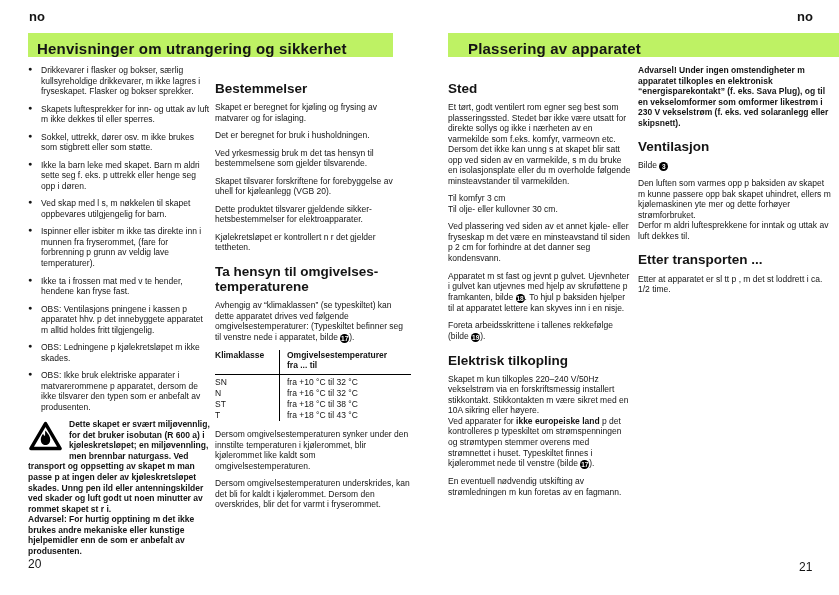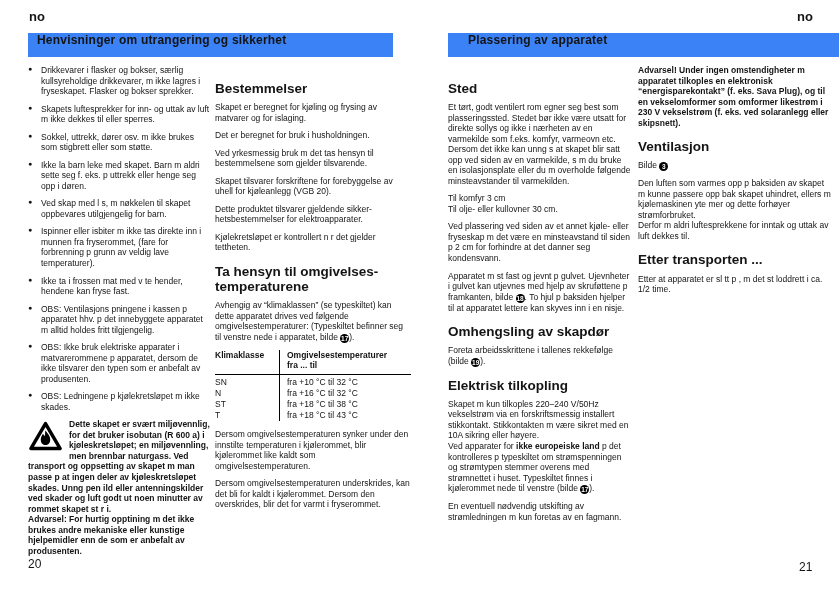--- a/index.html
+++ b/index.html
@@ -1,22 +1,22 @@
 <!DOCTYPE html>
 <html lang="no"><head>
 <meta charset="utf-8">
 <style>
   html,body{margin:0;padding:0;background:#fff;}
   .sheet{position:relative;width:839px;height:595px;background:#ffffff;
          font-family:"Liberation Sans",sans-serif;color:#141414;overflow:hidden;}
   .lang{position:absolute;top:9px;font-size:13px;font-weight:bold;}
   .lang-left{left:29px;}
   .lang-right{left:797px;}
-  .bar{position:absolute;top:33px;height:24px;background:#3b82f6;
-       font-size:12px;font-weight:bold;display:flex;align-items:flex-start;
+  .bar{position:absolute;top:33px;height:24px;background:#bef264;
+       font-size:15px;font-weight:bold;display:flex;align-items:flex-end;
        padding-left:9px;box-sizing:border-box;letter-spacing:.2px;}
   .bar-left{left:28px;width:365px;}
   .bar-right{left:448px;width:453px;padding-left:20px;}
   .col{position:absolute;top:65px;font-size:8.5px;line-height:1.24;}
   .col-1{left:28px;width:182px;}
   .col-2{left:215px;width:196px;}
   .col-3{left:448px;width:184px;}
   .col-4{left:638px;width:194px;}
   .col p{margin:0 0 7px;white-space:pre-line;}
   .col h2{font-size:13.5px;line-height:1.12;margin:11px 0 6px;white-space:pre-line;}
@@ -55,22 +55,22 @@
   <div class="col col-1">
     <ul class="bullets">
       <li>Drikkevarer i flasker og bokser, særlig kullsyreholdige drikkevarer, m  ikke lagres i fryseskapet. Flasker og bokser sprekker.</li>
       <li>Skapets luftesprekker for inn- og uttak av luft m  ikke dekkes til eller sperres.</li>
       <li>Sokkel, uttrekk, dører osv. m  ikke brukes som stigbrett eller som støtte.</li>
       <li>Ikke la barn leke med skapet. Barn m  aldri sette seg f. eks. p  uttrekk eller henge seg opp i døren.</li>
       <li>Ved skap med l s, m  nøkkelen til skapet oppbevares utilgjengelig for barn.</li>
       <li>Ispinner eller isbiter m  ikke tas direkte inn i munnen fra fryserommet, (fare for forbrenning p  grunn av veldig lave temperaturer).</li>
       <li>Ikke ta i frossen mat med v te hender, hendene kan fryse fast.</li>
       <li>OBS: Ventilasjons pningene i kassen p  apparatet hhv. p  det innebyggete apparatet m  alltid holdes fritt tilgjengelig.</li>
+      <li>OBS: Ledningene p  kjølekretsløpet m  ikke skades.</li>
       <li>OBS: Ikke bruk elektriske apparater i matvarerommene p  apparatet, dersom de ikke tilsvarer den typen som er anbefalt av produsenten.</li>
-      <li>OBS: Ledningene p  kjølekretsløpet m  ikke skades.</li>
     </ul>
     <div class="warnblock">
       <svg class="warn-icon" viewBox="0 0 40 36" aria-hidden="true">
         <path d="M20 3 L37 32 L3 32 Z" fill="none" stroke="#000" stroke-width="4" stroke-linejoin="round"></path>
         <path d="M20 11 C23 15 25.5 17.5 25.5 21.5 C25.5 25.8 22.8 28 20 28 C17.2 28 14.5 25.8 14.5 21.5 C14.5 18.8 15.7 17 17.3 14.8 C17.8 16.5 18.8 17.6 19.5 16.8 C19.7 15 19.2 13.2 20 11 Z" fill="#000"></path>
       </svg>
       <span>Dette skapet er svært miljøvennlig, for det bruker isobutan (R 600 a) i kjøleskretsløpet; en miljøvennling, men brennbar naturgass. Ved transport og oppsetting av skapet m  man passe p  at ingen deler av kjøleskretsløpet skades. Unng  pen ild eller antenningskilder ved skader og luft godt ut noen minutter av rommet skapet st r i.</span>
     </div>
     <p class="bold">Advarsel: For hurtig opptining m  det ikke brukes andre mekaniske eller kunstige hjelpemidler enn de som er anbefalt av produsenten.</p>
   </div>
@@ -126,21 +126,20 @@
   </div>
 
   <div class="col col-3">
     <h2 class="first">Sted</h2>
     <p>Et tørt, godt ventilert rom egner seg best som plasseringssted. Stedet bør ikke være utsatt for direkte sollys og ikke i nærheten av en varmekilde som f.eks. komfyr, varmeovn etc. Dersom det ikke kan unng s at skapet blir satt opp ved siden av en varmekilde, s  m  du bruke en isolasjonsplate eller du m  overholde følgende minsteavstander til varmekilden.</p>
     <p>Til komfyr 3 cm
 Til olje- eller kullovner 30 cm.</p>
     <p>Ved plassering ved siden av et annet kjøle- eller fryseskap m  det være en minsteavstand til siden p  2 cm for  forhindre at det danner seg kondensvann.</p>
     <p><span>Apparatet m  st  fast og jevnt p  gulvet. Ujevnheter i gulvet kan utjevnes med hjelp av skruføttene p  framkanten, bilde </span><span class="figref">18</span><span>. To hjul p  baksiden hjelper til at apparatet lettere kan skyves inn i en nisje.</span></p>
 
-    <h2>Omhengsling av skapdør</h2>
     <p><span>Foreta arbeidsskrittene i tallenes rekkefølge (bilde </span><span class="figref">19</span><span>).</span></p>
 
     <h2>Elektrisk tilkopling</h2>
     <p><span>Skapet m  kun tilkoples 220–240 V/50Hz vekselstrøm via en forskriftsmessig installert stikkontakt. Stikkontakten m  være sikret med en 10A sikring eller høyere.
 Ved apparater for </span><span class="bold">ikke europeiske land</span><span> p  det kontrolleres p  typeskiltet om strømspenningen og strømtypen stemmer overens med strømnettet i huset. Typeskiltet finnes i kjølerommet nede til venstre (bilde </span><span class="figref">17</span><span>).</span></p>
     <p>En eventuell nødvendig utskifting av strømledningen m  kun foretas av en fagmann.</p>
   </div>
 
   <div class="col col-4">
     <p class="bold">Advarsel! Under ingen omstendigheter m  apparatet tilkoples en elektronisk “energisparekontakt” (f. eks. Sava Plug), og til en vekselomformer som omformer likestrøm i 230 V vekselstrøm (f. eks. ved solaranlegg eller skipsnett).</p>

